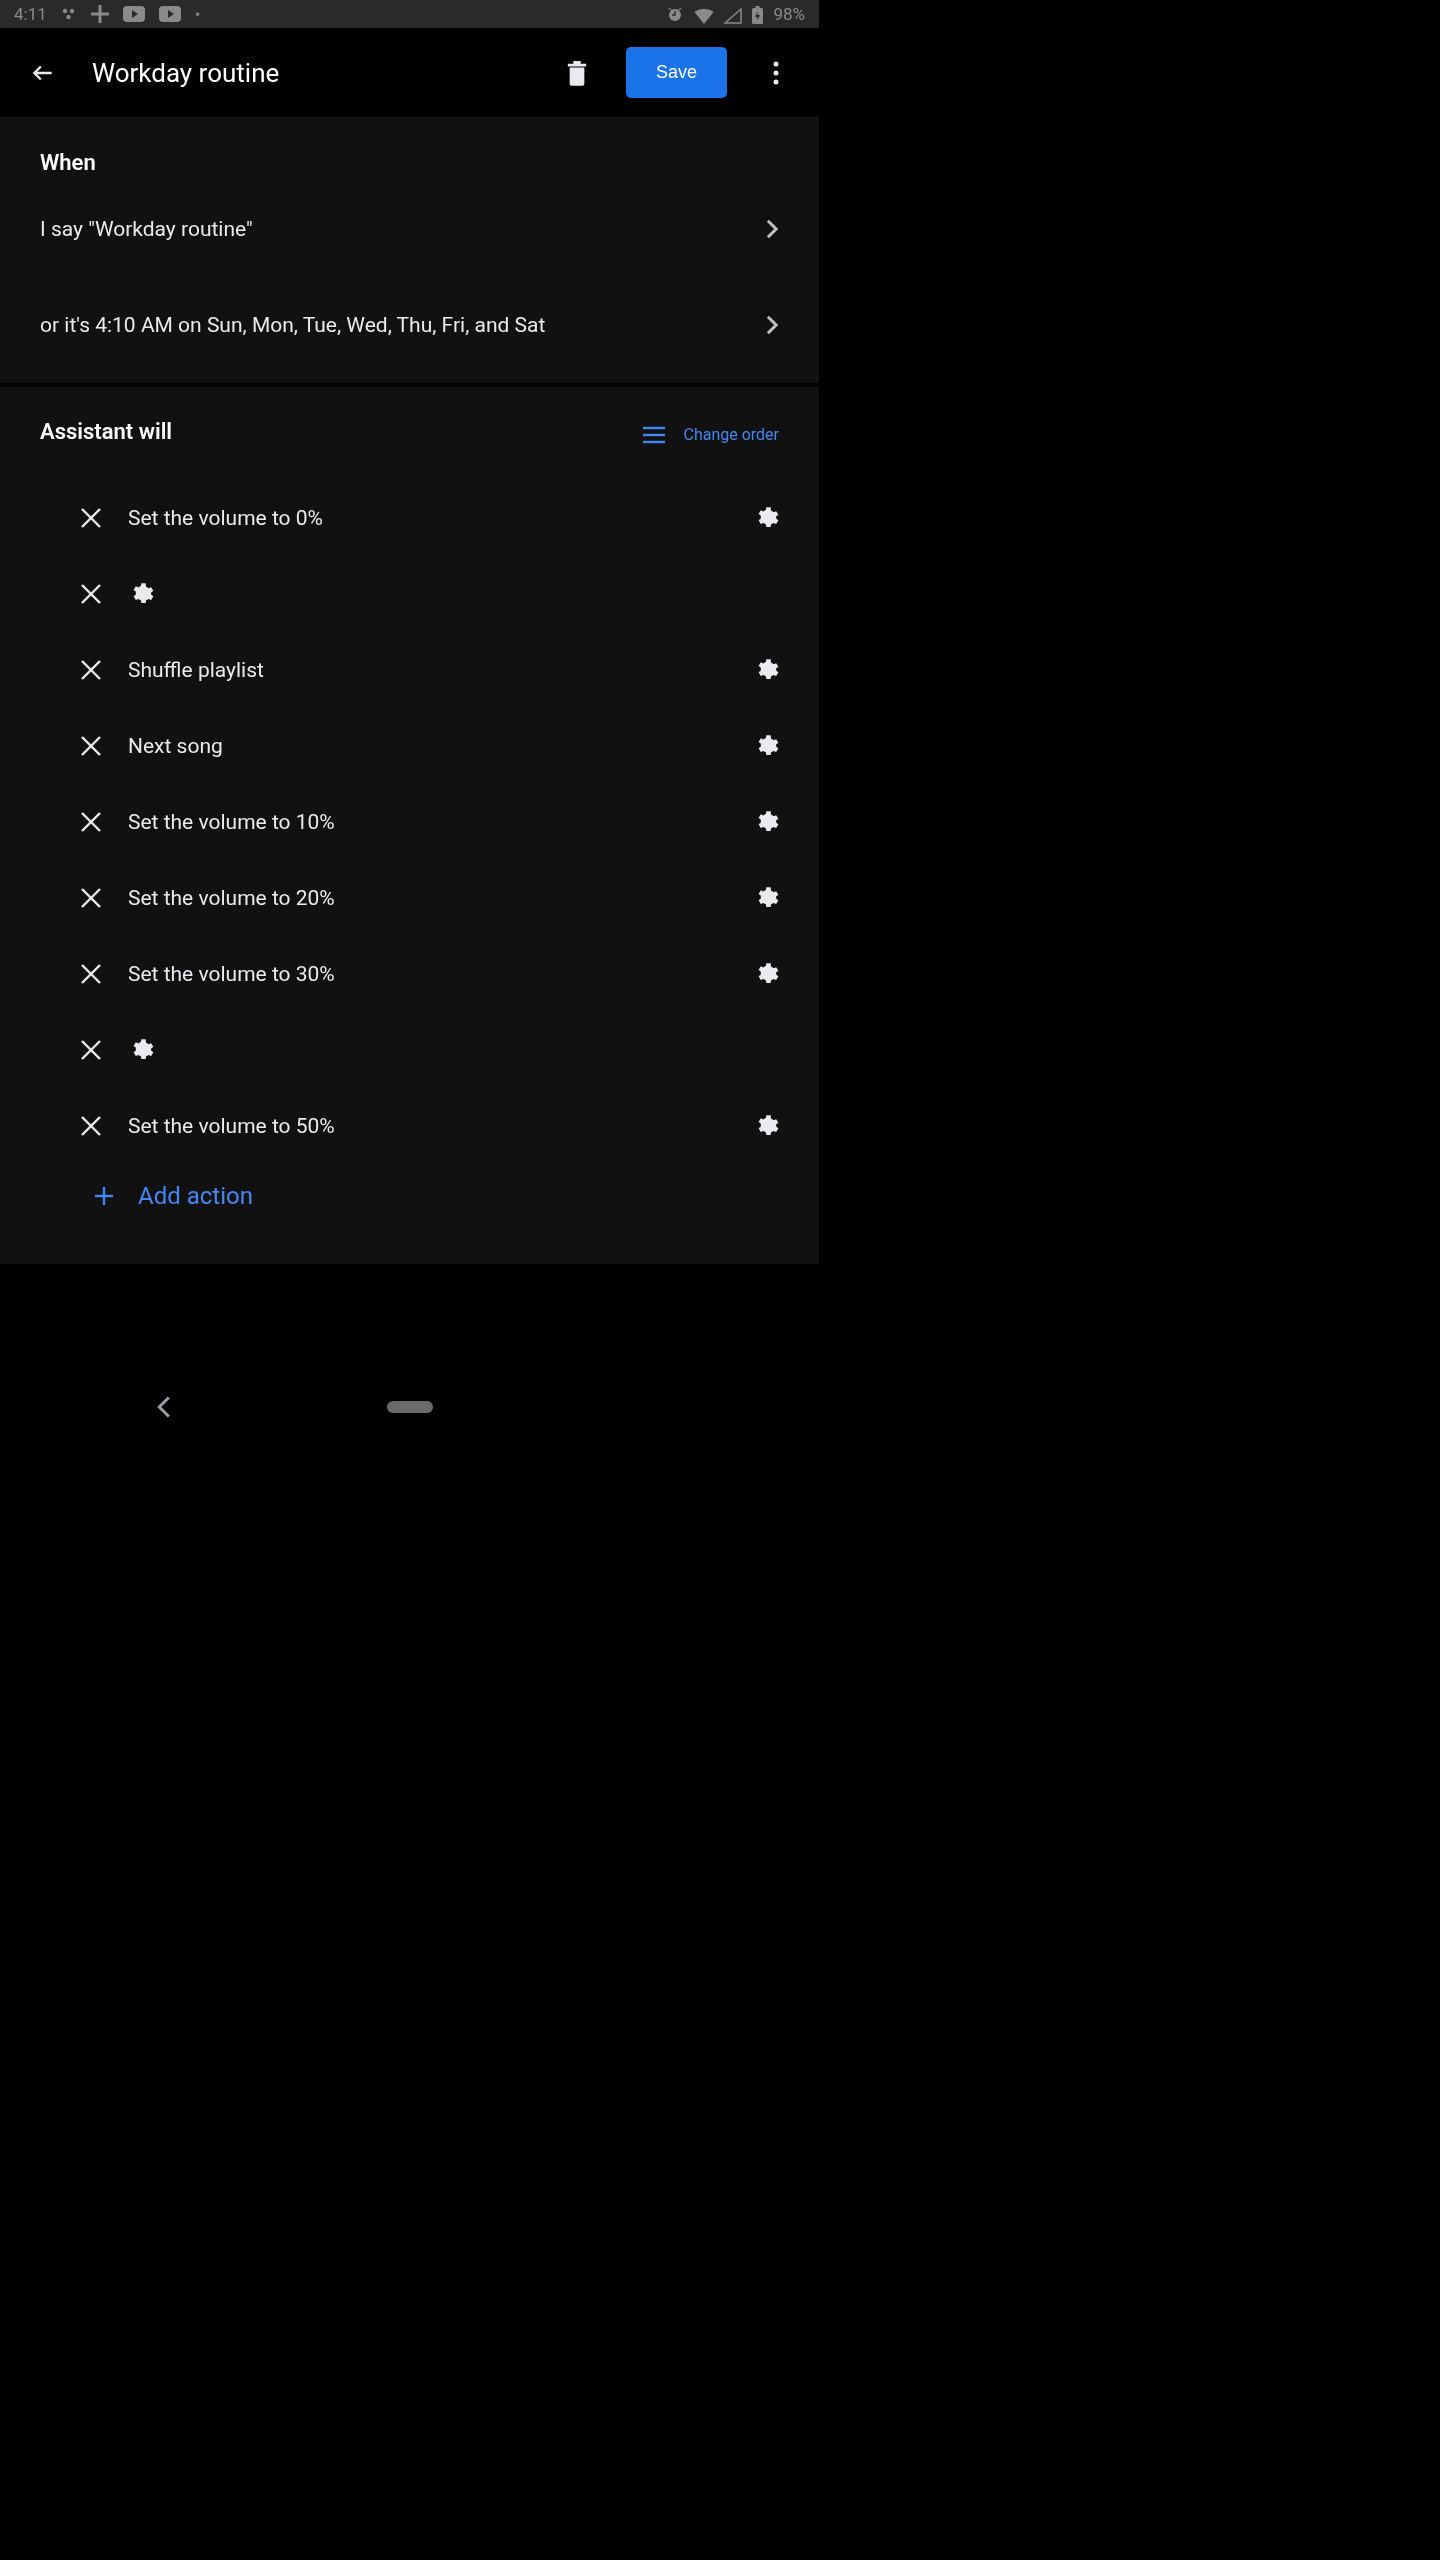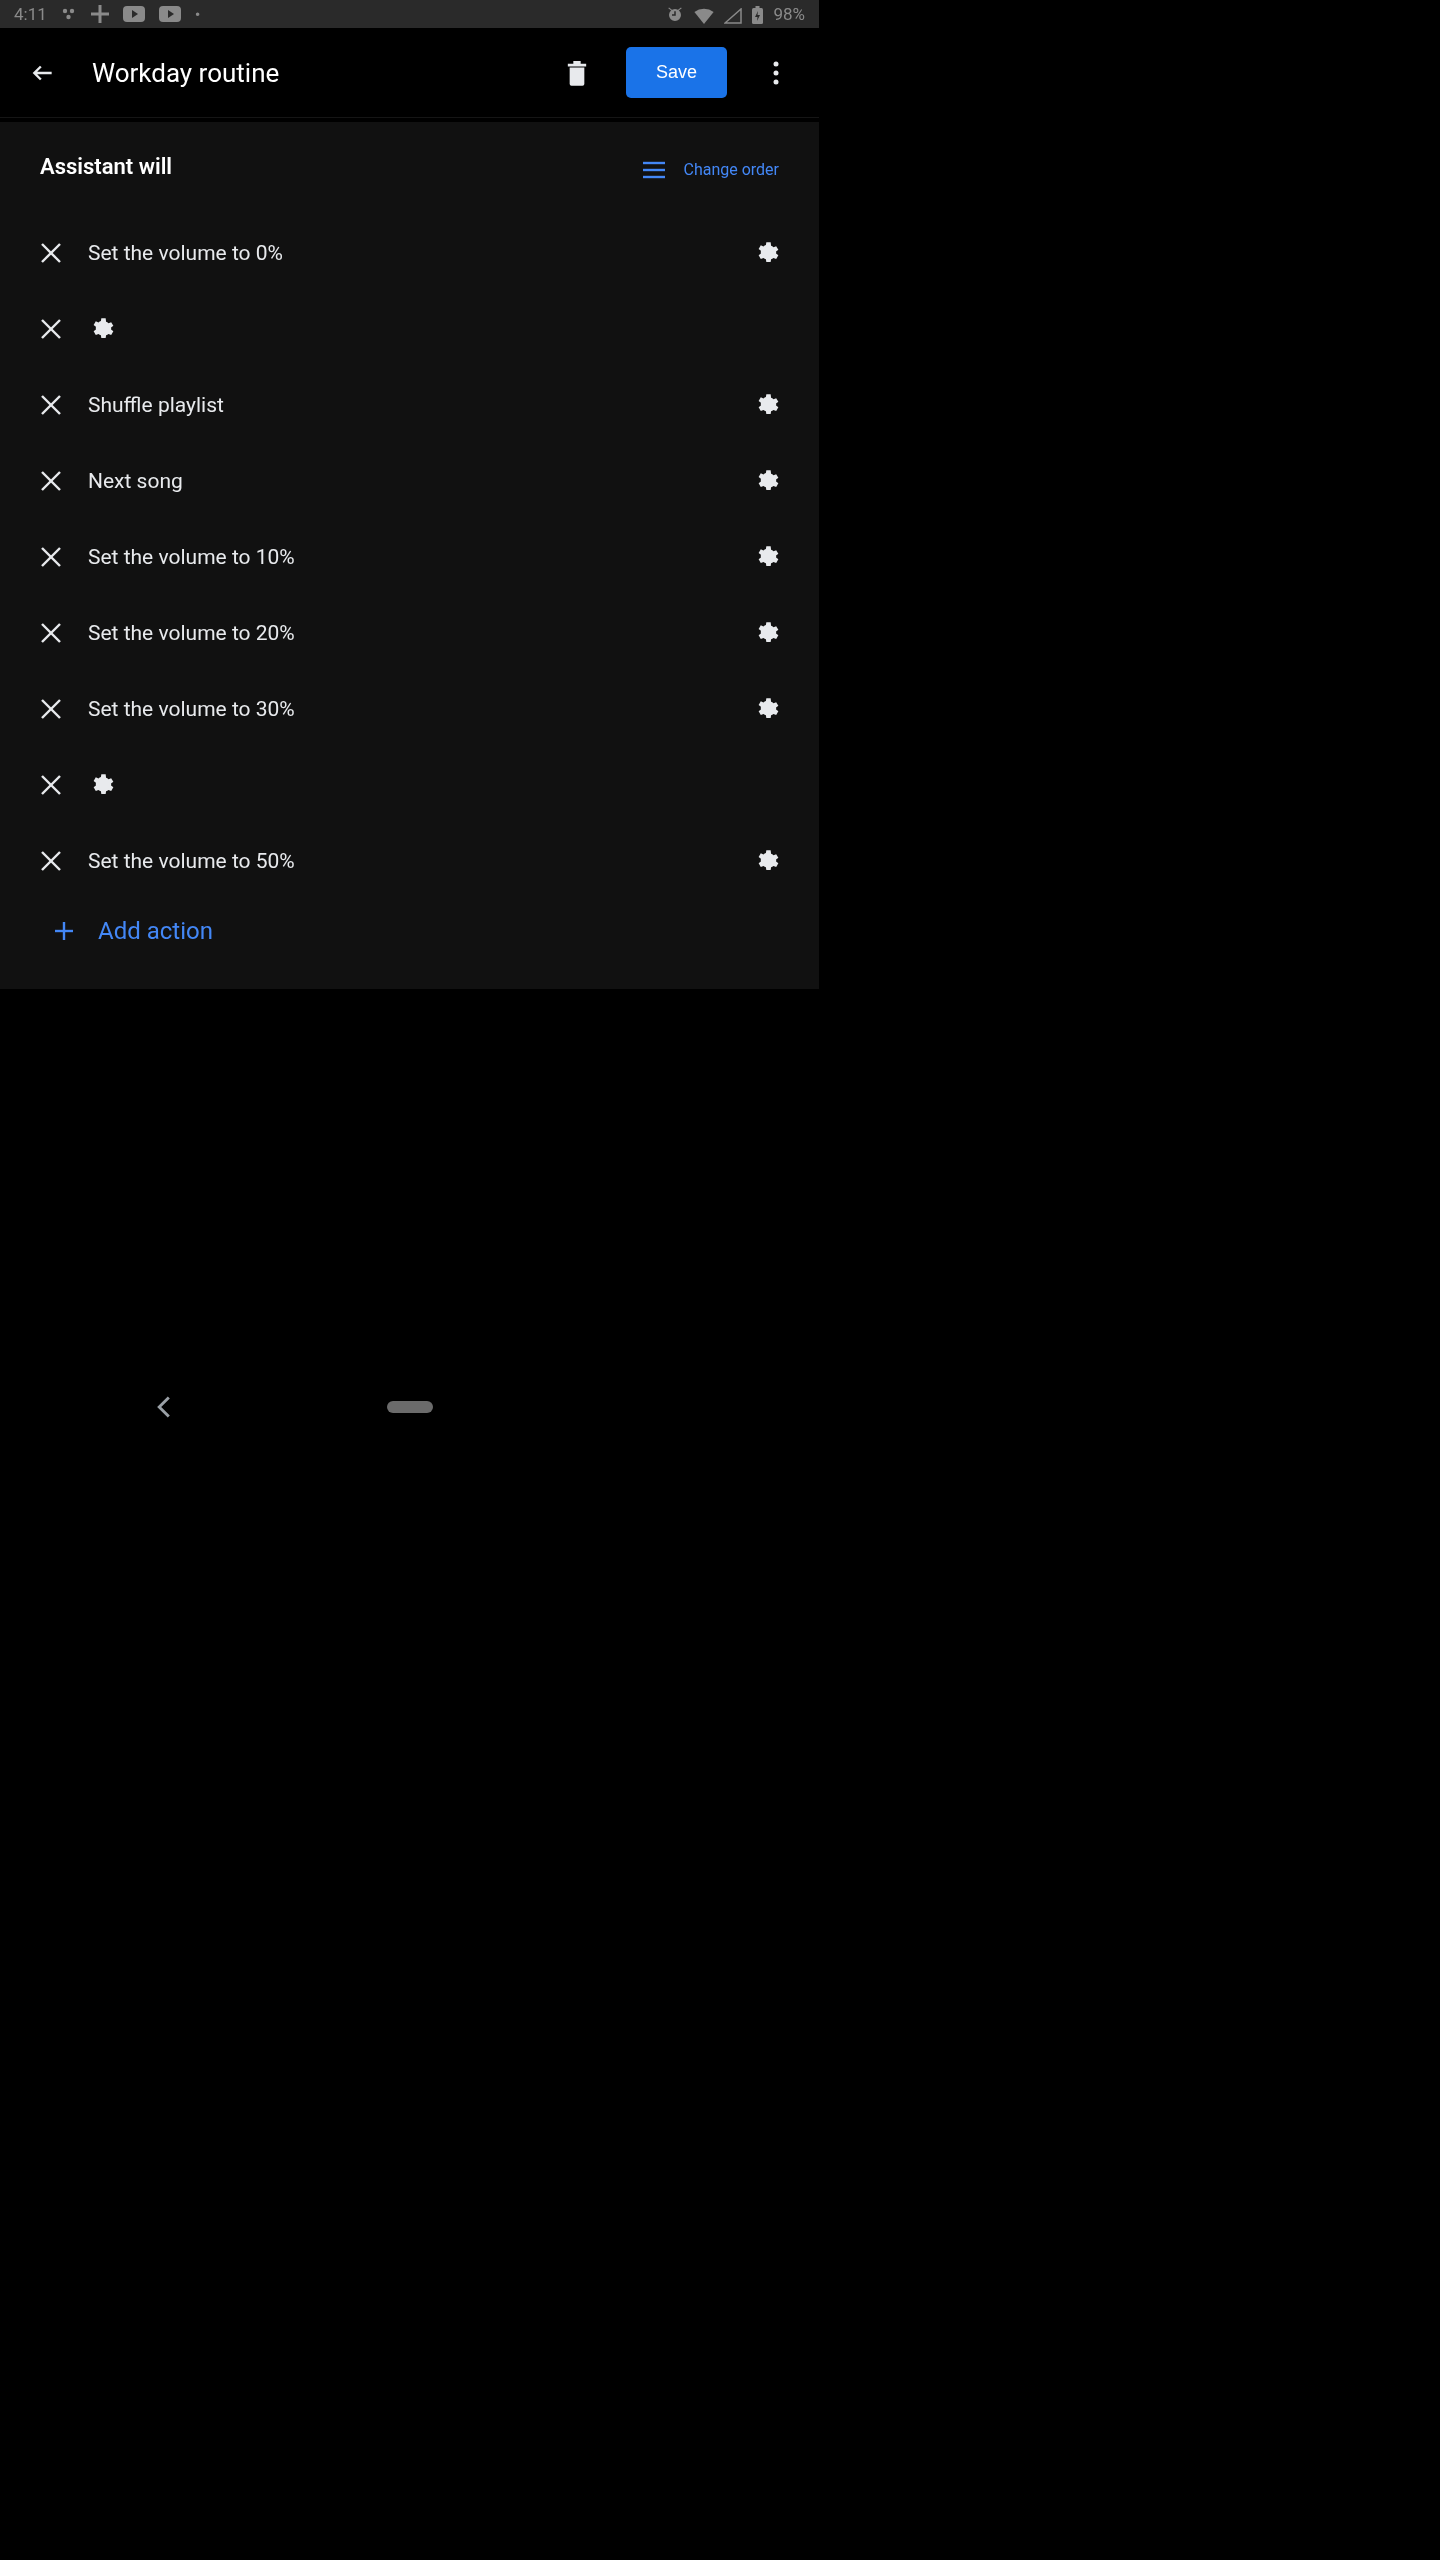--- a/index.html
+++ b/index.html
@@ -96,21 +96,22 @@
       color: #e8eaed;
     }
     .chevron {
       color: #c0c0c0;
     }
     .divider {
       height: 4px;
       background: #000;
     }
     .actions {
-      padding: 20px 40px 14px 40px;
+      padding: 20px 40px 24px 40px;
+      margin-left: 40px;
     }
     .action-row {
       display: flex;
       align-items: center;
       padding: 25px 0;
     }
     .action-row .remove {
       width: 48px;
       color: #e8eaed;
       cursor: pointer;
@@ -235,20 +236,41 @@
     <svg width="6" height="24" viewBox="0 0 6 24" fill="currentColor">
         <circle cx="3" cy="3" r="2.5"></circle>
         <circle cx="3" cy="12" r="2.5"></circle>
         <circle cx="3" cy="21" r="2.5"></circle>
       </svg>
   </div>
 </div>
 
 <div class="content">
 
+  <div class="section">
+    <div class="section-header">When</div>
+
+    <div class="trigger-row">
+      <span class="label">I say "Workday routine"</span>
+      <span class="chevron">
+        <svg width="14" height="22" viewBox="0 0 10 16" fill="none" stroke="currentColor" stroke-width="2.2">
+            <path d="M2 2l6 6-6 6"></path>
+          </svg>
+      </span>
+    </div>
+
+    <div class="trigger-row">
+      <span class="label">or it's 4:10 AM on Sun, Mon, Tue, Wed, Thu, Fri, and Sat</span>
+      <span class="chevron">
+        <svg width="14" height="22" viewBox="0 0 10 16" fill="none" stroke="currentColor" stroke-width="2.2">
+            <path d="M2 2l6 6-6 6"></path>
+          </svg>
+      </span>
+    </div>
+  </div>
 
   <div class="divider"></div>
 
   <div class="section">
     <div class="section-header-row">
       <div class="section-header">Assistant will</div>
       <div class="change-order">
         <span>
           <svg width="22" height="18" viewBox="0 0 22 18" fill="none" stroke="#4387f6" stroke-width="2.4">
               <line x1="0" y1="2" x2="22" y2="2"></line>

